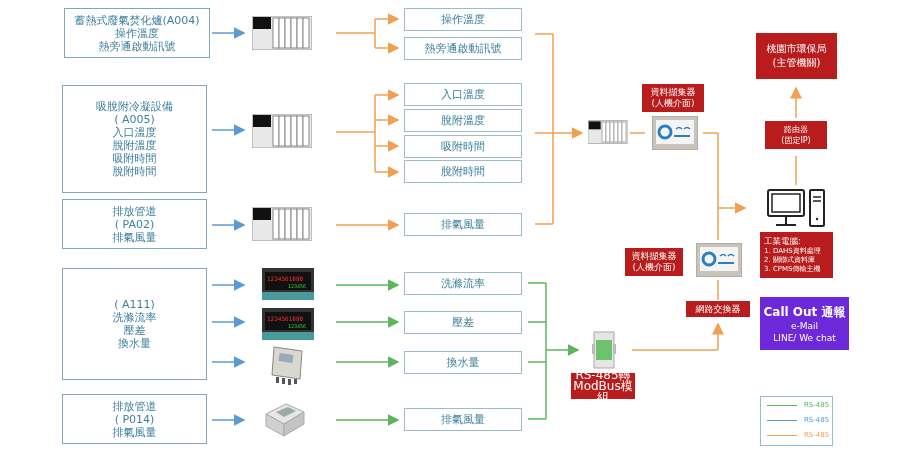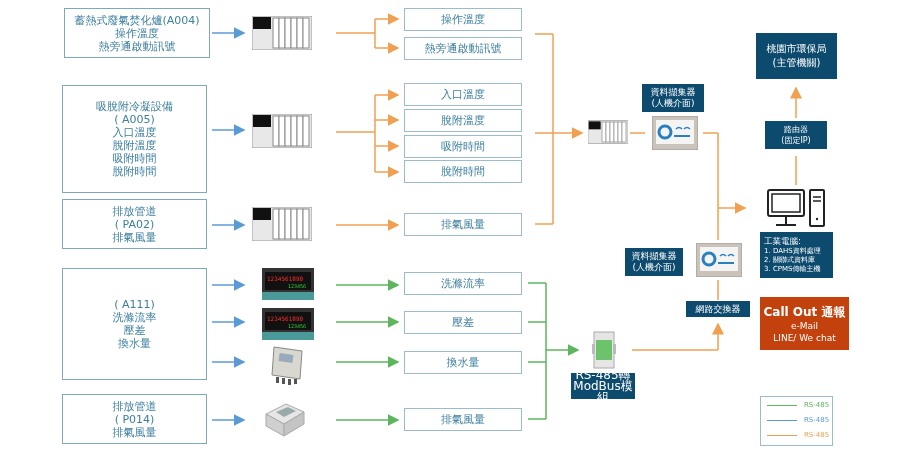--- a/index.html
+++ b/index.html
@@ -1,21 +1,21 @@
 <!DOCTYPE html>
 <html><head>
 <meta charset="utf-8">
 <style>
   html,body{margin:0;padding:0;background:#fff;}
   body{width:918px;height:454px;position:relative;overflow:hidden;font-family:"DejaVu Sans","Liberation Sans",sans-serif;}
   .abs{position:absolute;}
   .srcbox{position:absolute;border:1.5px solid #7fa9b9;background:#fff;color:#3d7f9e;font-size:11px;line-height:13px;text-align:center;display:flex;flex-direction:column;justify-content:center;box-sizing:border-box;}
   .sigbox{position:absolute;border:1.5px solid #9dbccb;background:#fff;color:#3d7f9e;font-size:11px;text-align:center;box-sizing:border-box;display:flex;align-items:center;justify-content:center;}
-  .teal{position:absolute;background:#0c4a6e;color:#fff;text-align:center;box-sizing:border-box;display:flex;flex-direction:column;justify-content:center;}
-  .red{position:absolute;background:#c2410c;color:#fff;text-align:center;box-sizing:border-box;display:flex;flex-direction:column;justify-content:center;}
+  .teal{position:absolute;background:#b91c1c;color:#fff;text-align:center;box-sizing:border-box;display:flex;flex-direction:column;justify-content:center;}
+  .red{position:absolute;background:#6d28d9;color:#fff;text-align:center;box-sizing:border-box;display:flex;flex-direction:column;justify-content:center;}
   svg.lines{position:absolute;left:0;top:0;}
   .plc{position:absolute;width:60px;height:34px;}
   .legend{position:absolute;border:1.2px solid #9dbccb;box-sizing:border-box;font-size:7px;}
 </style>
 </head>
 <body>
 
 <svg class="lines" width="918" height="454">
   <defs>
     <marker id="ab" markerWidth="8" markerHeight="8" refX="7" refY="4" orient="auto">

